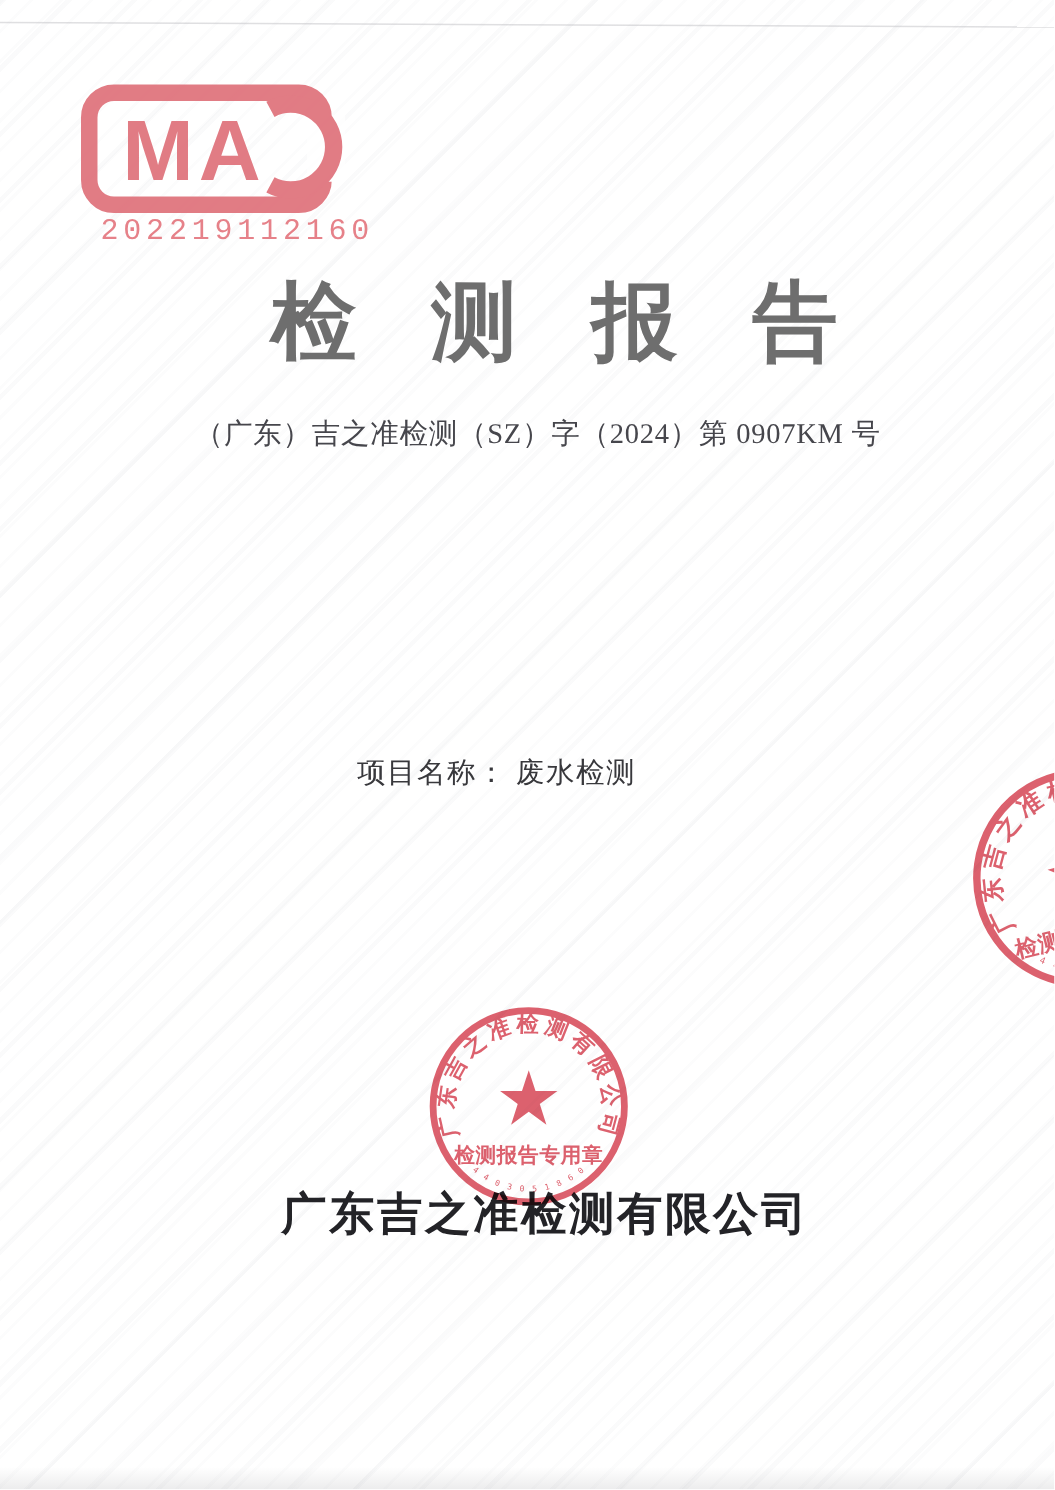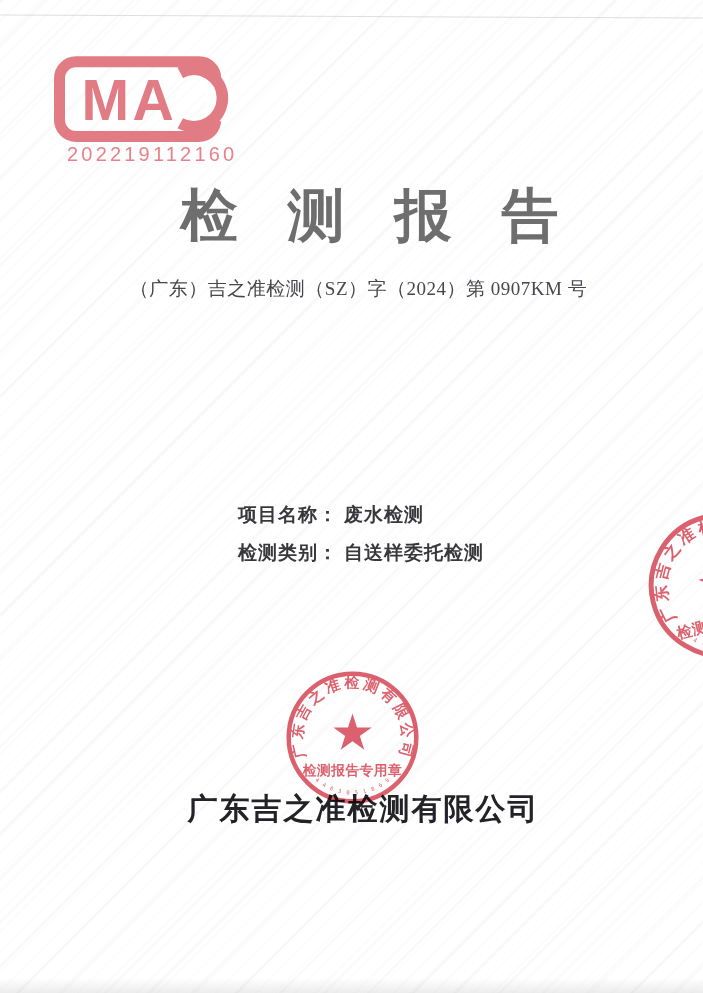--- a/index.html
+++ b/index.html
@@ -24,21 +24,21 @@
     background:rgba(185,185,188,0.45); transform:rotate(0.25deg); z-index:1;
   }
   .edge-shade-bottom {
     position:absolute; left:0; bottom:0; width:703px; height:15px;
     background:linear-gradient(to bottom, rgba(0,0,0,0), rgba(110,110,115,0.13)); z-index:1;
   }
   
   .cma { position:absolute; left:54px; top:56px; z-index:2; opacity:0.88; }
   .cma-num {
     position:absolute; left:67px; top:143px; z-index:2;
-    font-family:Liberation Sans, sans-serif;
+    font-family:Liberation Mono, monospace;
     font-size:20px; letter-spacing:3.2px; color:#e4777f; opacity:0.92;
   }
   .cma-letters {
     font-family:"Liberation Sans","DejaVu Sans",sans-serif;
     font-weight:700; font-size:52px; letter-spacing:3px;
   }
   
   .title {
     position:absolute; left:0; top:186px; width:703px; z-index:2;
     text-align:center; padding-left:86px;
@@ -48,21 +48,21 @@
   
   .report-no {
     position:absolute; left:0; top:276px; width:703px; z-index:2;
     text-align:center; padding-left:14px;
     font-size:19px; color:#46464c; letter-spacing:0.5px;
   }
   
   .info {
     position:absolute; left:238px; top:502px; z-index:2;
     font-family:"Liberation Sans","DejaVu Sans",sans-serif;
-    font-weight:700; font-size:19px; color:#38383c;
+    font-weight:400; font-size:19px; color:#38383c;
   }
   .info-row { height:22px; margin-bottom:16px; letter-spacing:1px; white-space:nowrap; }
   .info-row .val { margin-left:6px; }
   
   .company {
     position:absolute; left:0; top:789px; width:703px; z-index:2;
     text-align:center; padding-left:24px;
     font-size:30px; font-weight:700; color:#232327; letter-spacing:2px;
   }
   
@@ -100,23 +100,20 @@
   <div class="cma-num">202219112160</div>
 
   <h1 class="title">检测报告</h1>
 
   <div class="report-no">（广东）吉之准检测（SZ）字（2024）第 0907KM 号</div>
 
   <div class="info">
     <div class="info-row">
       <span class="lab">项目名称：</span><span class="val">废水检测</span>
     </div>
-    <div class="info-row">
-      <span class="lab">检测类别：</span><span class="val">自送样委托检测</span>
-    </div>
   </div>
 
   <div class="company">广东吉之准检测有限公司</div>
 
   <svg class="seal-svg seal-main" width="157" height="157" viewBox="0 0 160 160">
     <defs>
       <path id="arcTop" d="M 33.8,101.6 A 51,51 0 1 1 126.2,101.6" fill="none"></path>
       <path id="arcBot" d="M 32.5,113.3 A 58,58 0 0 0 127.5,113.3" fill="none"></path>
     </defs>
     <g id="seal">

